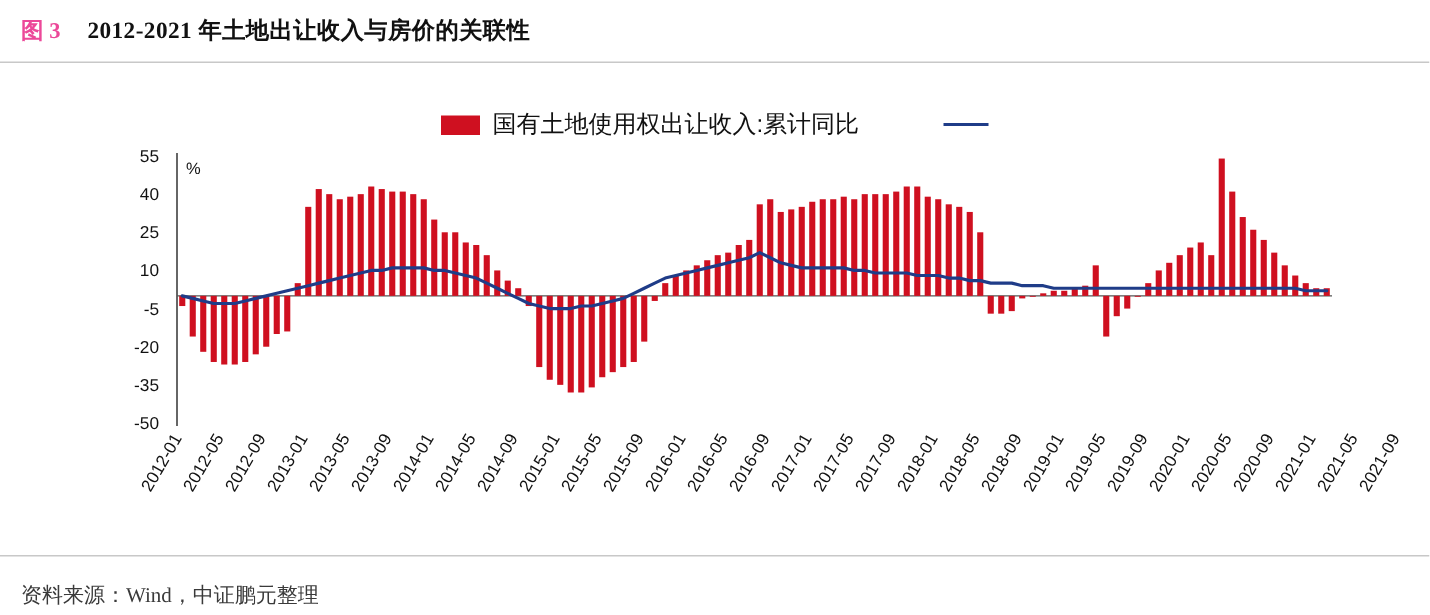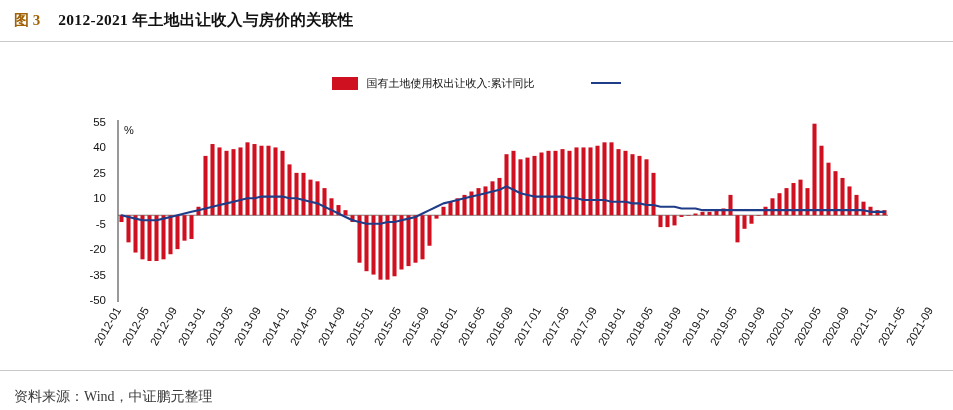--- a/index.html
+++ b/index.html
@@ -28,21 +28,21 @@
     box-sizing: border-box;
     border-bottom: 1px solid #c8c8c8;
     display: flex;
     align-items: center;
     padding-left: 14px;
   }
   #fig-label {
     font-family: "Liberation Serif", serif;
     font-weight: bold;
     font-size: 15px;
-    color: #a16207;
+    color: #ec4899;
     margin-right: 18px;
     white-space: nowrap;
   }
   #fig-title {
     font-family: Liberation Serif, serif;
     font-weight: bold;
     font-size: 15.5px;
     color: #111;
     white-space: nowrap;
     letter-spacing: 0.3px;
@@ -82,28 +82,28 @@
   .legend-swatch-bar {
     width: 26px; height: 13px;
     background: #cf1020;
   }
   .legend-swatch-line {
     width: 30px; height: 0;
     border-top: 2px solid #1f3c88;
   }
   .legend-text {
     font-family: "Liberation Sans", sans-serif;
-    font-size: 11px;
+    font-size: 16px;
     color: #111;
     white-space: nowrap;
   }
   
   #plot-wrap {
     position: absolute;
-    left: 0; top: 108px;
+    left: 0; top: 90px;
     width: 753px; height: 274px;
   }
   
   #chart-svg { display: block; }
   .tick-label {
     font-family: "Liberation Sans", sans-serif;
     font-size: 11.5px;
     fill: #111;
   }
   .axis-unit {

